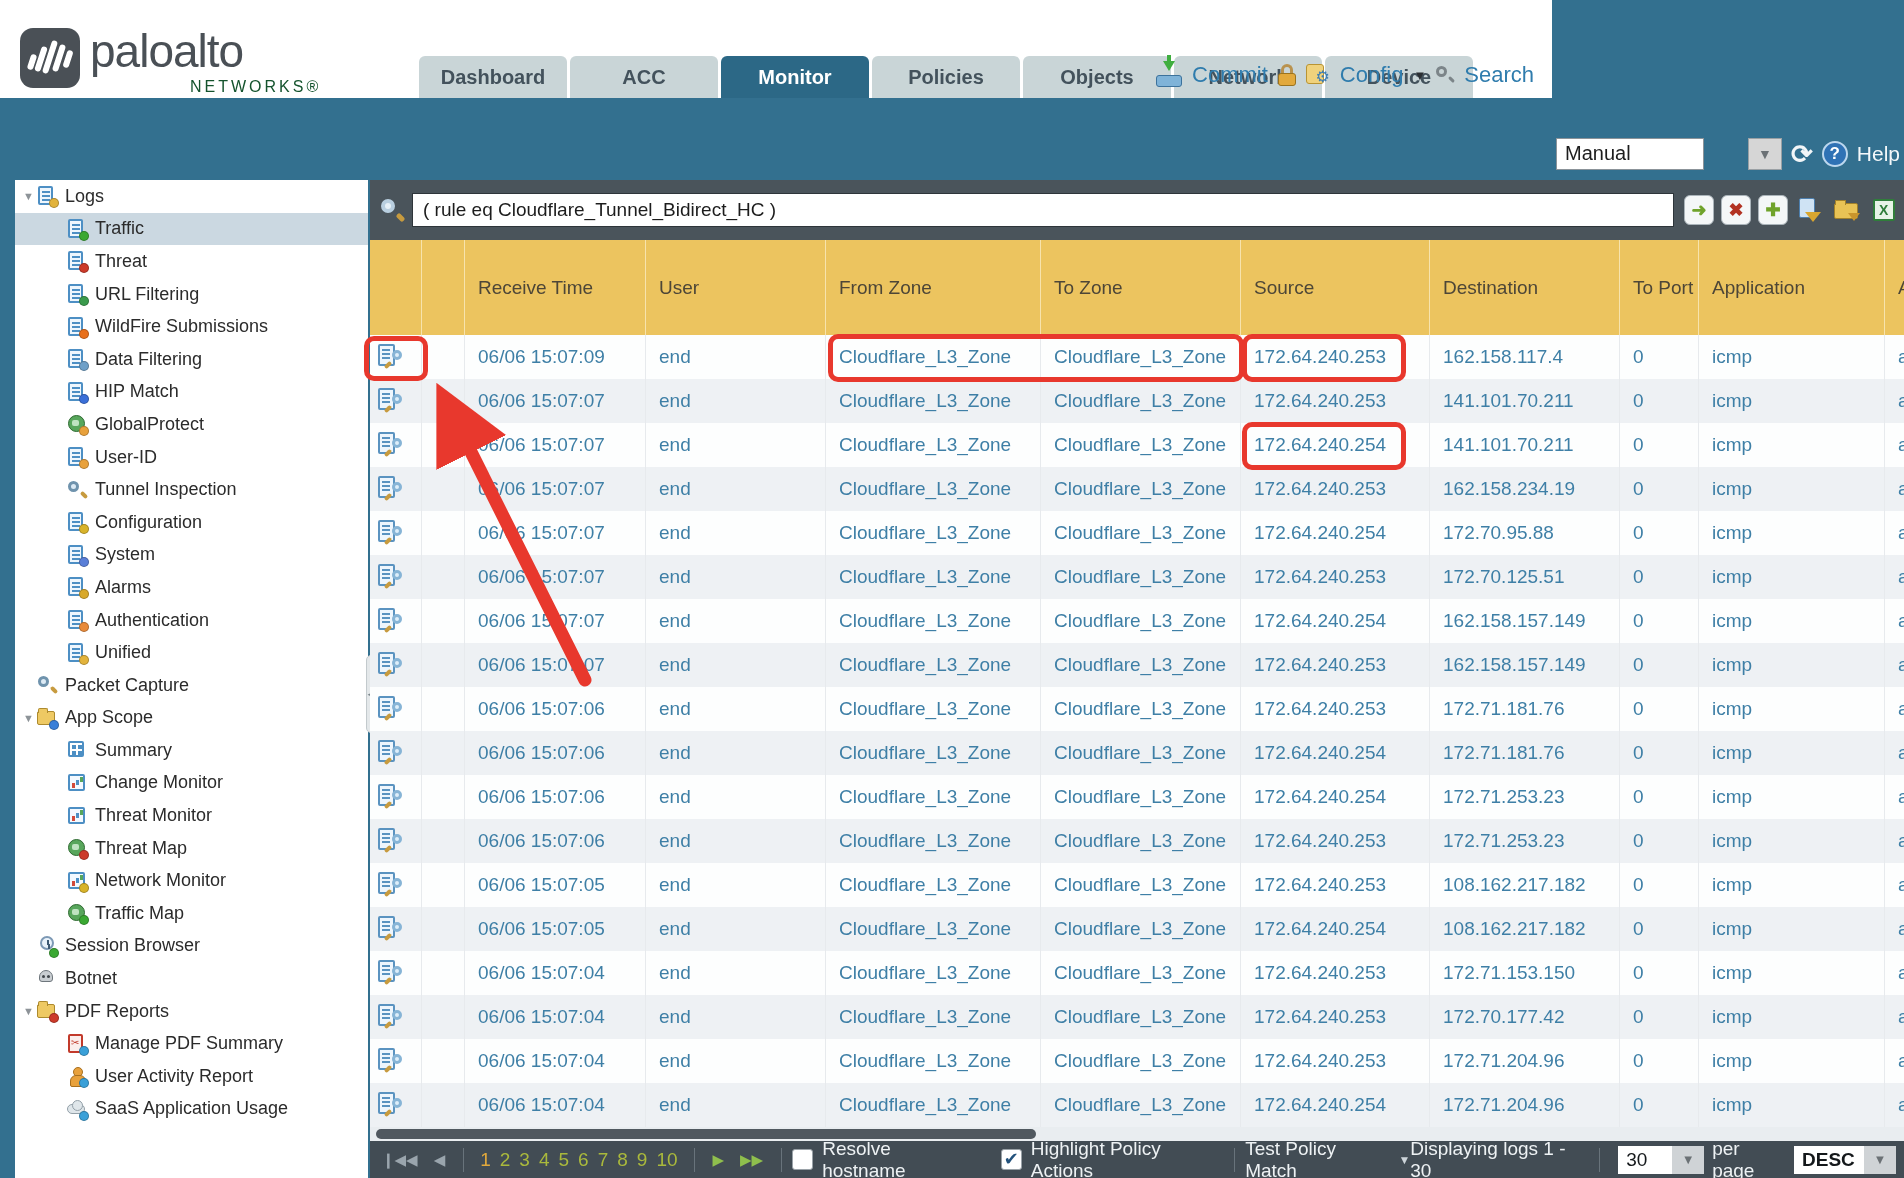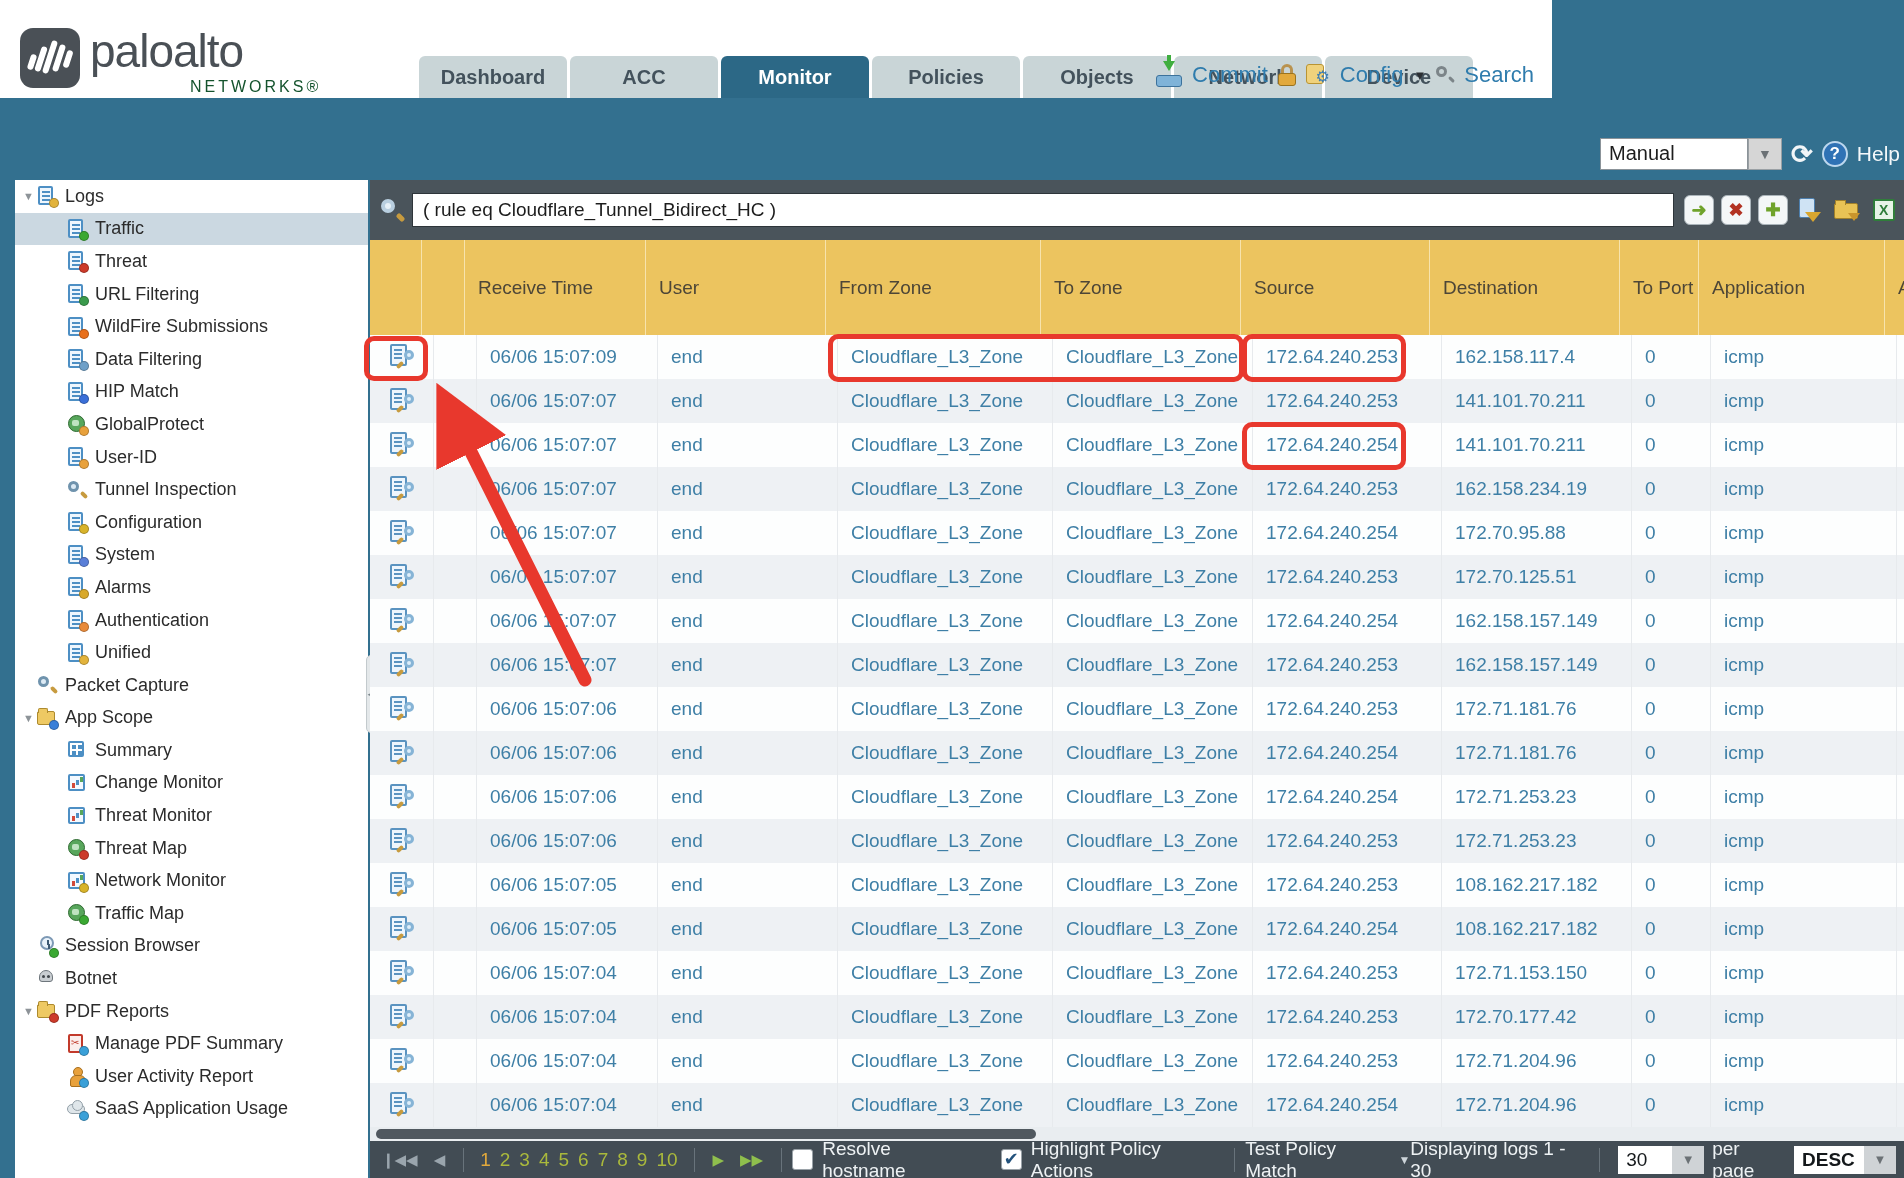--- a/index.html
+++ b/index.html
@@ -32,21 +32,21 @@
   .wrench-ic .pg { position:absolute; left:0; top:0; width:18px; height:20px; background:#f0d27c; border:1px solid #b99433; border-radius:3px; }
   .wrench-ic .w { position:absolute; right:0; bottom:0; font-size:16px; color:#3f7fb5; }
   .search-ic { width:18px; height:18px; position:relative; }
   .search-ic .ring { position:absolute; left:0; top:0; width:11px; height:11px; border:3px solid #7c8589; border-radius:50%; }
   .search-ic .hnd { position:absolute; left:12px; top:12px; width:7px; height:3px; background:#7c8589; transform:rotate(45deg); border-radius:2px; }
   .caret { font-size:13px; color:#2b2f33; }
 
   
   .teal-band { position:absolute; left:0; top:98px; width:1904px; height:82px; background:#33708F; }
   .band-right { position:absolute; right:4px; bottom:10px; display:flex; align-items:center; gap:9px; }
-  .manual-combo { display:flex; }
+  .manual-combo { display:flex;gap:44px; }
   .manual-box { width:148px; height:32px; background:#fff; border:1px solid #8b9399; font-size:20px; color:#1d1d1d; padding:3px 8px; }
   .combo-btn { width:34px; height:32px; background:#d6d6d6; border:1px solid #9aa0a4; display:flex; align-items:center; justify-content:center; color:#6b7175; font-size:14px; cursor:pointer; }
   .refresh-ic { font-size:26px; color:#f2f6f8; font-weight:bold; cursor:pointer; }
   .help-ic { width:26px; height:26px; border-radius:50%; background:#2f72b5; border:2px solid #bcd7ee; color:#fff; font-size:17px; font-weight:bold; display:flex; align-items:center; justify-content:center; cursor:pointer; }
   .help-lbl { color:#f4f8fa; font-size:21px; cursor:pointer; }
 
   
   .sidebar { position:absolute; left:15px; top:180px; width:353px; height:998px; background:#ffffff; overflow:hidden; }
   .side-item { height:32.6px; display:flex; align-items:center; font-size:18px; color:#2b2b2b; cursor:pointer; white-space:nowrap; }
   .side-item.sel { background:#cbd8e1; }
@@ -103,21 +103,21 @@
   .ic-folder2 .fn { position:absolute; right:0; bottom:0; width:0; height:0; border-left:6px solid transparent; border-right:6px solid transparent; border-top:8px solid #c9952c; }
   .ic-export { position:relative; width:22px; height:22px; background:#e7f3e7; border:2px solid #2f7d3a; border-radius:2px; }
   .ic-export:after { content:"X"; position:absolute; left:4px; top:1px; font-size:14px; font-weight:bold; color:#2f7d3a; }
 
   
   .grid-hdr { position:absolute; left:0; top:60px; width:1534px; height:95px; background:#ecc45f; display:grid;
               grid-template-columns:51px 43px 181px 180px 215px 200px 189px 190px 79px 186px 1fr; align-items:center; }
   .grid-hdr .hc { height:95px; display:flex; align-items:center; padding-left:13px; border-left:1px solid #f7e3ad; font-size:19px; color:#4d4637; cursor:pointer; }
   .grid-hdr .hc:first-child { border-left:none; }
   .rows { position:absolute; left:0; top:155px; width:1534px; height:792px; }
-  .trow { height:44px; display:grid; grid-template-columns:51px 43px 181px 180px 215px 200px 189px 190px 79px 186px 1fr; background:#fdfefe; cursor:pointer;padding-left:12px; }
+  .trow { height:44px; display:grid; grid-template-columns:51px 43px 181px 180px 215px 200px 189px 190px 79px 186px 1fr; background:#fdfefe; cursor:pointer; }
   .trow:nth-child(even) { background:#eef1f4; }
   .trow .tc { display:flex; align-items:center; padding-left:13px; font-size:19px; color:#3e7fa6; border-left:1px solid #e7eaed; overflow:hidden; white-space:nowrap; }
   .trow .tc:first-child { border-left:none; padding-left:8px; }
   .doc-mag { position:relative; width:24px; height:26px; }
   .doc-mag .pg { position:absolute; left:0; top:0; width:17px; height:22px; background:#eef6fd; border:2px solid #5a93c0; border-radius:2px; }
   .doc-mag .pg:after { content:""; position:absolute; left:2px; top:3px; width:8px; height:2px; background:#5a93c0; box-shadow:0 4px 0 #5a93c0, 0 8px 0 #5a93c0; }
   .doc-mag .ring { position:absolute; right:0; top:6px; width:10px; height:10px; border:3px solid #86b4d6; background:#ddeefa; border-radius:50%; }
   .doc-mag .hnd { position:absolute; left:6px; top:19px; width:8px; height:4px; background:#c79b3f; transform:rotate(135deg); border-radius:2px; }
 
   

